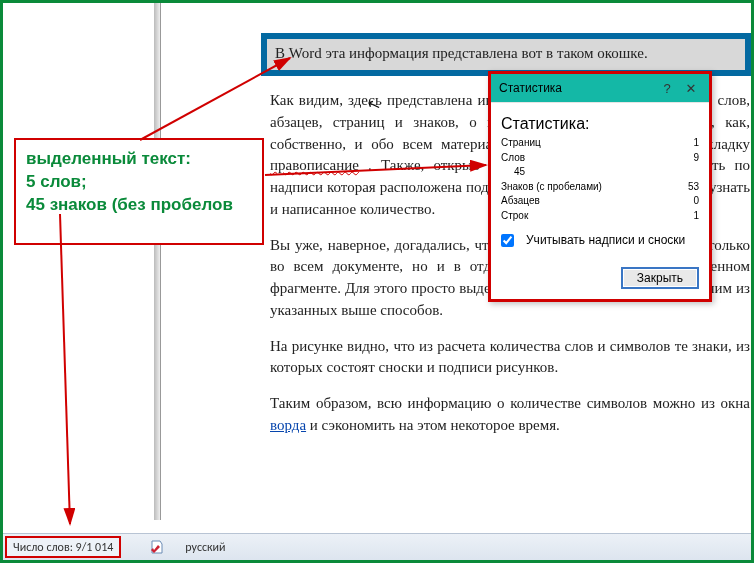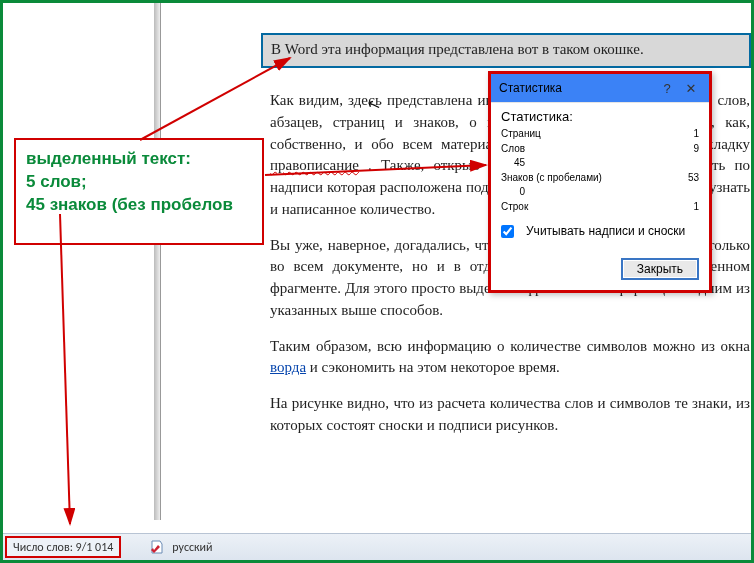--- a/index.html
+++ b/index.html
@@ -40,21 +40,21 @@
     color: #222;
     line-height: 1.45;
     text-align: justify;
   }
   .doc-text p { margin-bottom: 14px; }
   .highlighted-line {
     position: absolute;
     left: 261px; top: 33px;
     width: 490px;
     padding: 6px 8px 8px 8px;
-    border: 2px solid #0369a1;
+    border: 6px solid #0369a1;
     background: #d8d8d8;
     font-family: "Times New Roman", serif;
     font-size: 15px;
     color: #222;
   }
   .wiggly { text-decoration: underline wavy #c00; text-decoration-thickness:1px;}
   .wiggly-g { text-decoration: underline wavy #0a8a3a; text-decoration-thickness:1px;}
   .link { color: #0645ad; text-decoration: underline; }
 
   .annotation-box {
@@ -78,31 +78,31 @@
     background: #fff;
     border: 3px solid #d00000;
     font-family: "Segoe UI", Tahoma, sans-serif;
     font-size: 12px;
     box-shadow: 2px 2px 6px rgba(0,0,0,0.25);
   }
   .stats-title {
     display: flex;
     align-items: center;
     padding: 4px 6px 4px 8px;
-    background: #3b82f6;
+    background: #14b8a6;
     border-bottom: 1px solid #e5e5e5;
   }
   .stats-title .t-label { flex: 1; font-size: 12px; }
   .stats-title .t-btn {
     width: 24px; height: 20px;
     display: inline-flex; align-items:center; justify-content:center;
     font-size: 13px; color:#333;
   }
   .stats-body { padding: 6px 10px 4px 10px; }
-  .stats-body .hdr { font-size: 13px; margin-bottom: 3px; }
+  .stats-body .hdr { font-size: 16px; margin-bottom: 3px; margin-top: 6px; }
   .stats-row { display: flex; font-size: 10px; line-height: 1.45; }
   .stats-row .k { flex: 1; }
   .stats-row .v { text-align: right; min-width: 24px; }
   .stats-check { display:flex; align-items:center; gap:12px; padding: 6px 10px 6px 10px; font-size:12px; }
   .stats-check input { width:13px; height:13px; }
   .stats-footer { padding: 6px 10px 10px 10px; text-align: right; }
   .close-btn {
     border: 2px solid #3a76c4;
     background: #e9e9e9;
     font-size: 12px;
@@ -123,21 +123,21 @@
     color: #333;
   }
   .status-wordcount {
     border: 2px solid #d00000;
     padding: 2px 6px;
     margin-left: 2px;
     background: #eef2f8;
     font-family: Calibri, Arial, sans-serif;
   }
   .status-sep { width: 28px; }
-  .status-lang { display:flex; align-items:center; gap:7px; font-family: Calibri, Arial, sans-serif;}
+  .status-lang { display:flex; align-items:center; gap:20px; font-family: Calibri, Arial, sans-serif;}
   .proof-icon {
     width:16px; height:16px;
     display:inline-flex; align-items:center; justify-content:center;
     font-size:13px;
   }
 
   
   .arrow-svg {
     position: absolute;
     left:0; top:0;
@@ -169,26 +169,26 @@
     <span>Как видим, здесь представлена информация не только о количестве слов, абзацев, страниц и знаков, о которых рассказано в </span>
     <span class="link">Ворд</span>
     <span>, а, как, собственно, и обо всем материале, очень </span>
     <span class="wiggly">просто</span>
     <span>, нажав на вкладку </span>
     <span class="wiggly">правописание</span>
     <span>. Также, открыв эту вкладку ещё проще: кликнуть по надписи </span>
     <span> которая расположена под текстом. Как правило, так можно узнать и написанное количество.</span>
   </p>
   <p>Вы уже, наверное, догадались, что определить количество слов не только во всем документе, но и в отдельно взятом абзаце или выделенном фрагменте. Для этого просто выделяем фрагмент с информацией одним из указанных выше способов.</p>
+  <p>На рисунке видно, что из расчета количества слов и символов те знаки, из которых состоят сноски и подписи рисунков.</p>
   <p>
     <span>Таким образом, всю информацию о количестве символов можно из окна </span>
     <span class="link wiggly-g">ворда</span>
     <span> и сэкономить на этом некоторое время.</span>
   </p>
-  <p>На рисунке видно, что из расчета количества слов и символов те знаки, из которых состоят сноски и подписи рисунков.</p>
 </div>
 
 <div class="annotation-box">
   <div>выделенный текст:</div>
   <div>5 слов;</div>
   <div>45 знаков (без пробелов</div>
 </div>
 
 <div class="stats-dialog">
   <div class="stats-title">
@@ -207,20 +207,21 @@
         <span class="v">9</span>
       </div>
     <div class="stats-row">
         <span class="v">45</span>
       </div>
     <div class="stats-row">
         <span class="k">Знаков (с пробелами)</span>
         <span class="v">53</span>
       </div>
     <div class="stats-row">
+        <span class="k">Абзацев</span>
         <span class="v">0</span>
       </div>
     <div class="stats-row">
         <span class="k">Строк</span>
         <span class="v">1</span>
       </div>
   </div>
   <div class="stats-check">
     <input type="checkbox" checked="" style="">
     <span>Учитывать надписи и сноски</span>

